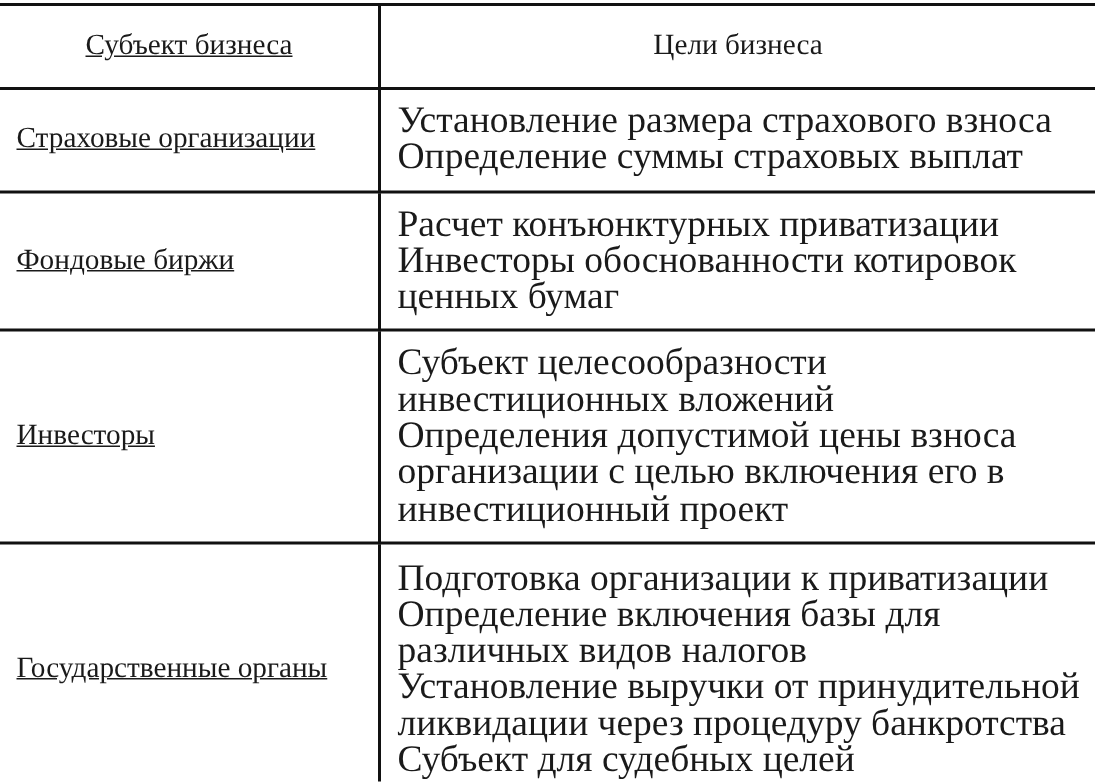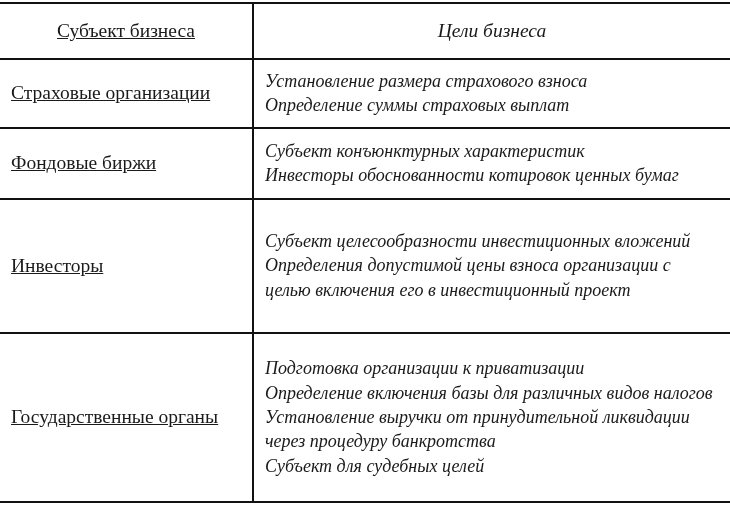--- a/index.html
+++ b/index.html
@@ -1,24 +1,24 @@
 <!DOCTYPE html>
 <html><head>
   <meta charset="utf-8">
   <style>
     html, body { margin: 0; padding: 0; background: #ffffff; }
     body { width: 730px; height: 521px; position: relative; overflow: hidden;
       font-family: "Liberation Serif", "DejaVu Serif", serif; color: #1a1a1a; }
     .tbl { position: absolute; left: 0; top: 2px; width: 730px; border-collapse: collapse; table-layout: fixed; }
     .tbl td, .tbl th { border-top: 2px solid #111; border-bottom: 2px solid #111; padding: 0; vertical-align: middle; font-weight: normal; }
     .tbl .c1 { width: 252px; border-right: 2px solid #111; text-decoration: underline; }
-    .tbl .c2 { width: 476px; font-style: italic; }
+    .tbl .c2 { width: 476px; }
     .hdr th { height: 54px; font-size: 19.5px; text-align: center; }
     .subj { font-size: 19.5px; padding-left: 11px !important; text-align: left; }
-    .goals { padding: 9px 10px 9px 11px !important; font-size: 18px; line-height: 24.3px; }
+    .goals { padding: 9px 10px 9px 11px !important; font-size: 25px; line-height: 24.3px; }
     .goal { display: block; }
     .r1 { height: 62px; } .r2 { height: 71px; margin-top: 18px; } .r3 { height: 134px; } .r4 { height: 169px; }
   </style>
 </head>
 <body>
 
 <table class="tbl">
   <tbody>
       <tr class="hdr">
     <th class="c1">Субъект бизнеса</th>
@@ -27,21 +27,21 @@
   <tr class="r1">
     <td class="c1 subj">Страховые организации</td>
     <td class="c2 goals">
       <span class="goal">Установление размера страхового взноса</span>
       <span class="goal">Определение суммы страховых выплат</span>
     </td>
   </tr>
   <tr class="r2">
     <td class="c1 subj">Фондовые биржи</td>
     <td class="c2 goals">
-      <span class="goal">Субъект конъюнктурных характеристик</span>
+      <span class="goal">Расчет конъюнктурных приватизации</span>
       <span class="goal">Инвесторы обоснованности котировок ценных бумаг</span>
     </td>
   </tr>
   <tr class="r3">
     <td class="c1 subj">Инвесторы</td>
     <td class="c2 goals">
       <span class="goal">Субъект целесообразности инвестиционных вложений</span>
       <span class="goal">Определения допустимой цены взноса организации с целью включения его в инвестиционный проект</span>
     </td>
   </tr>

